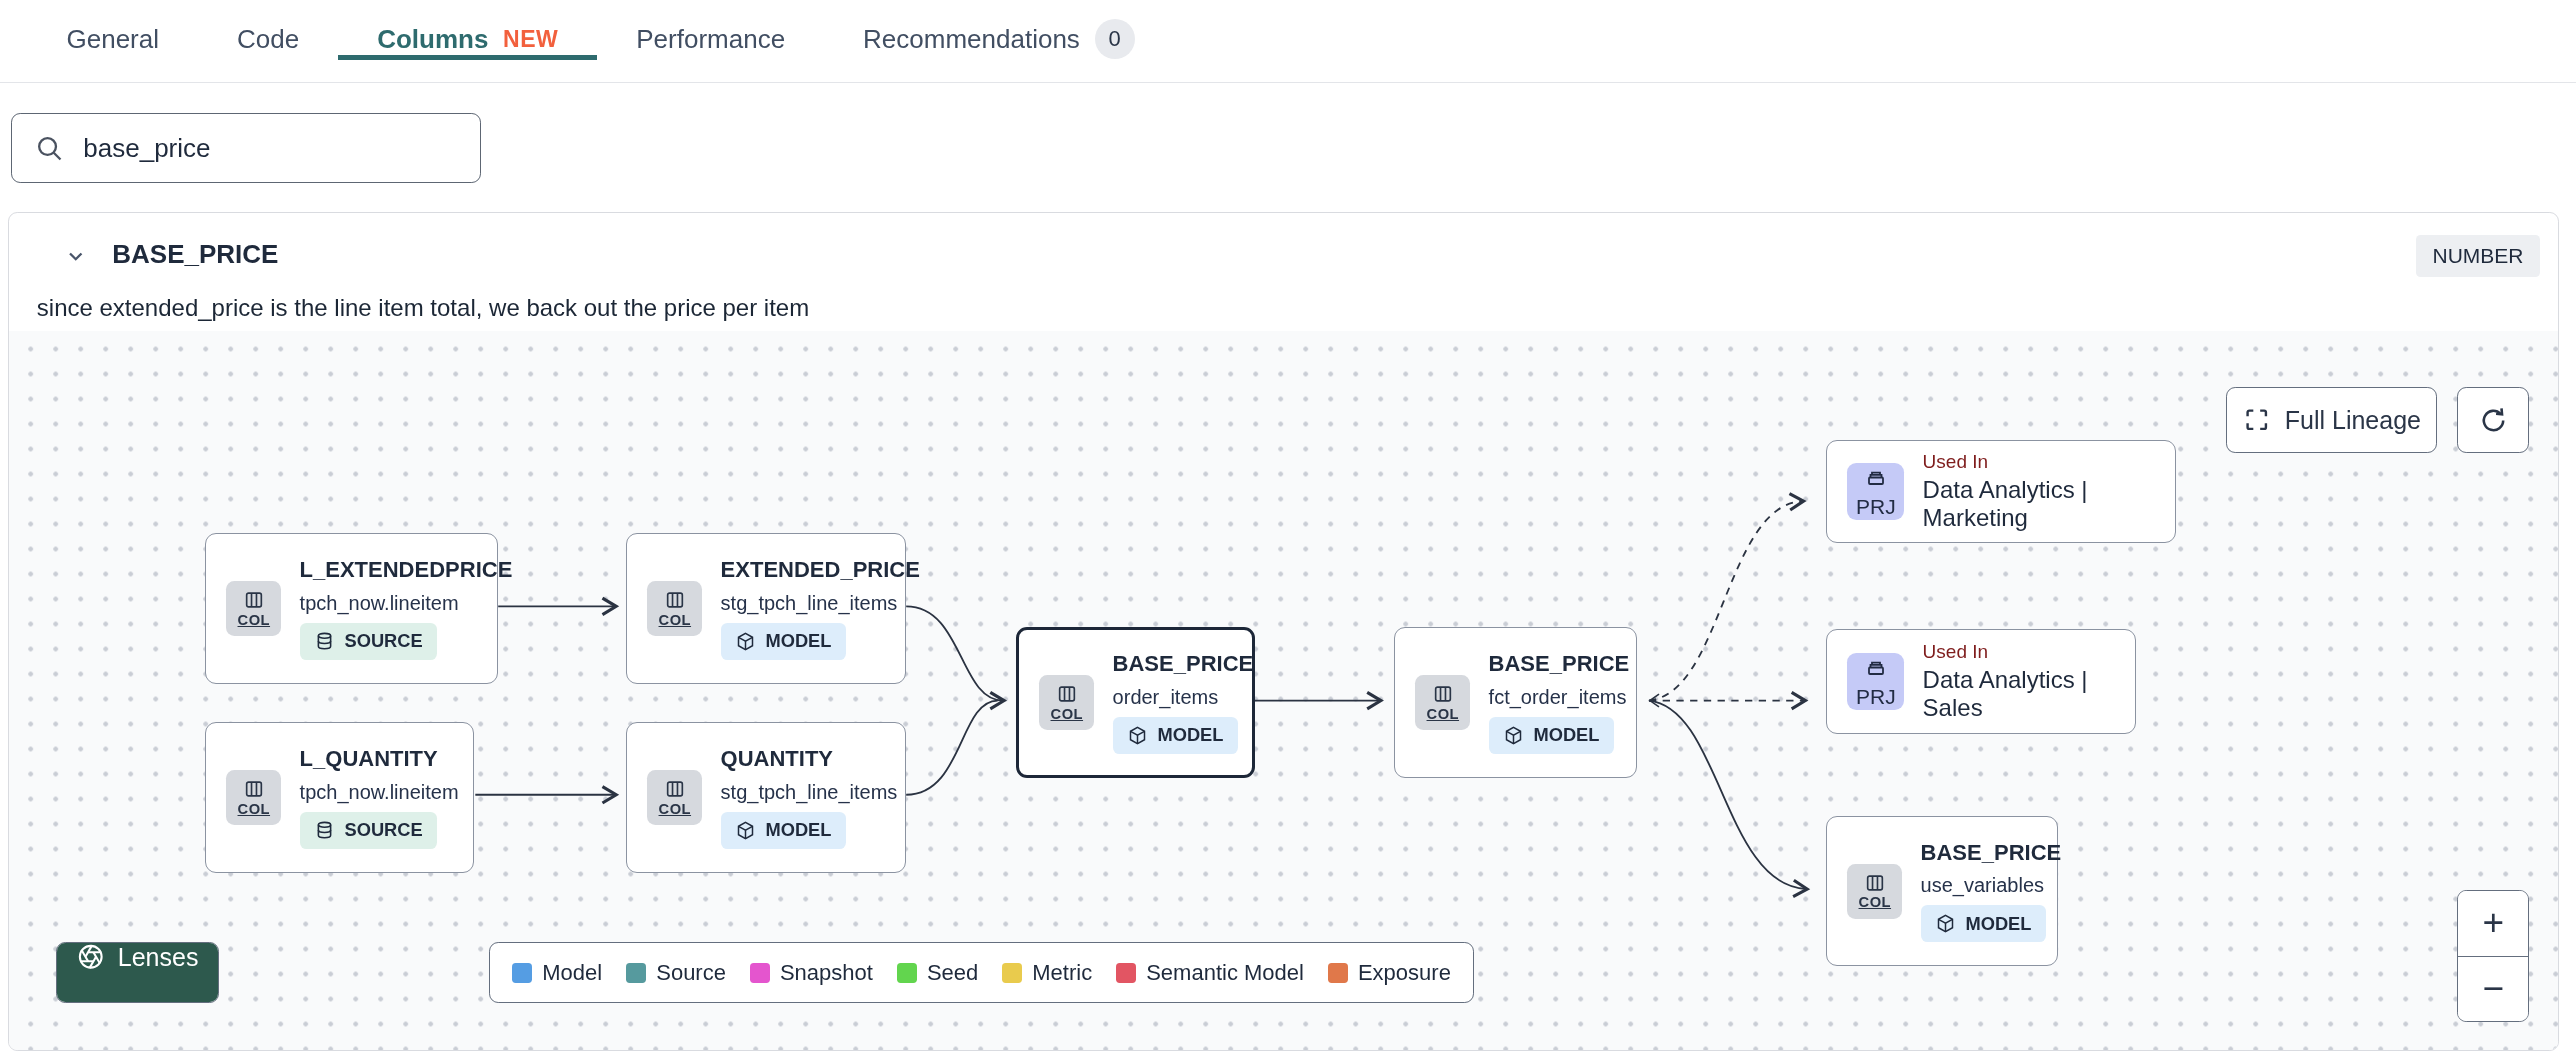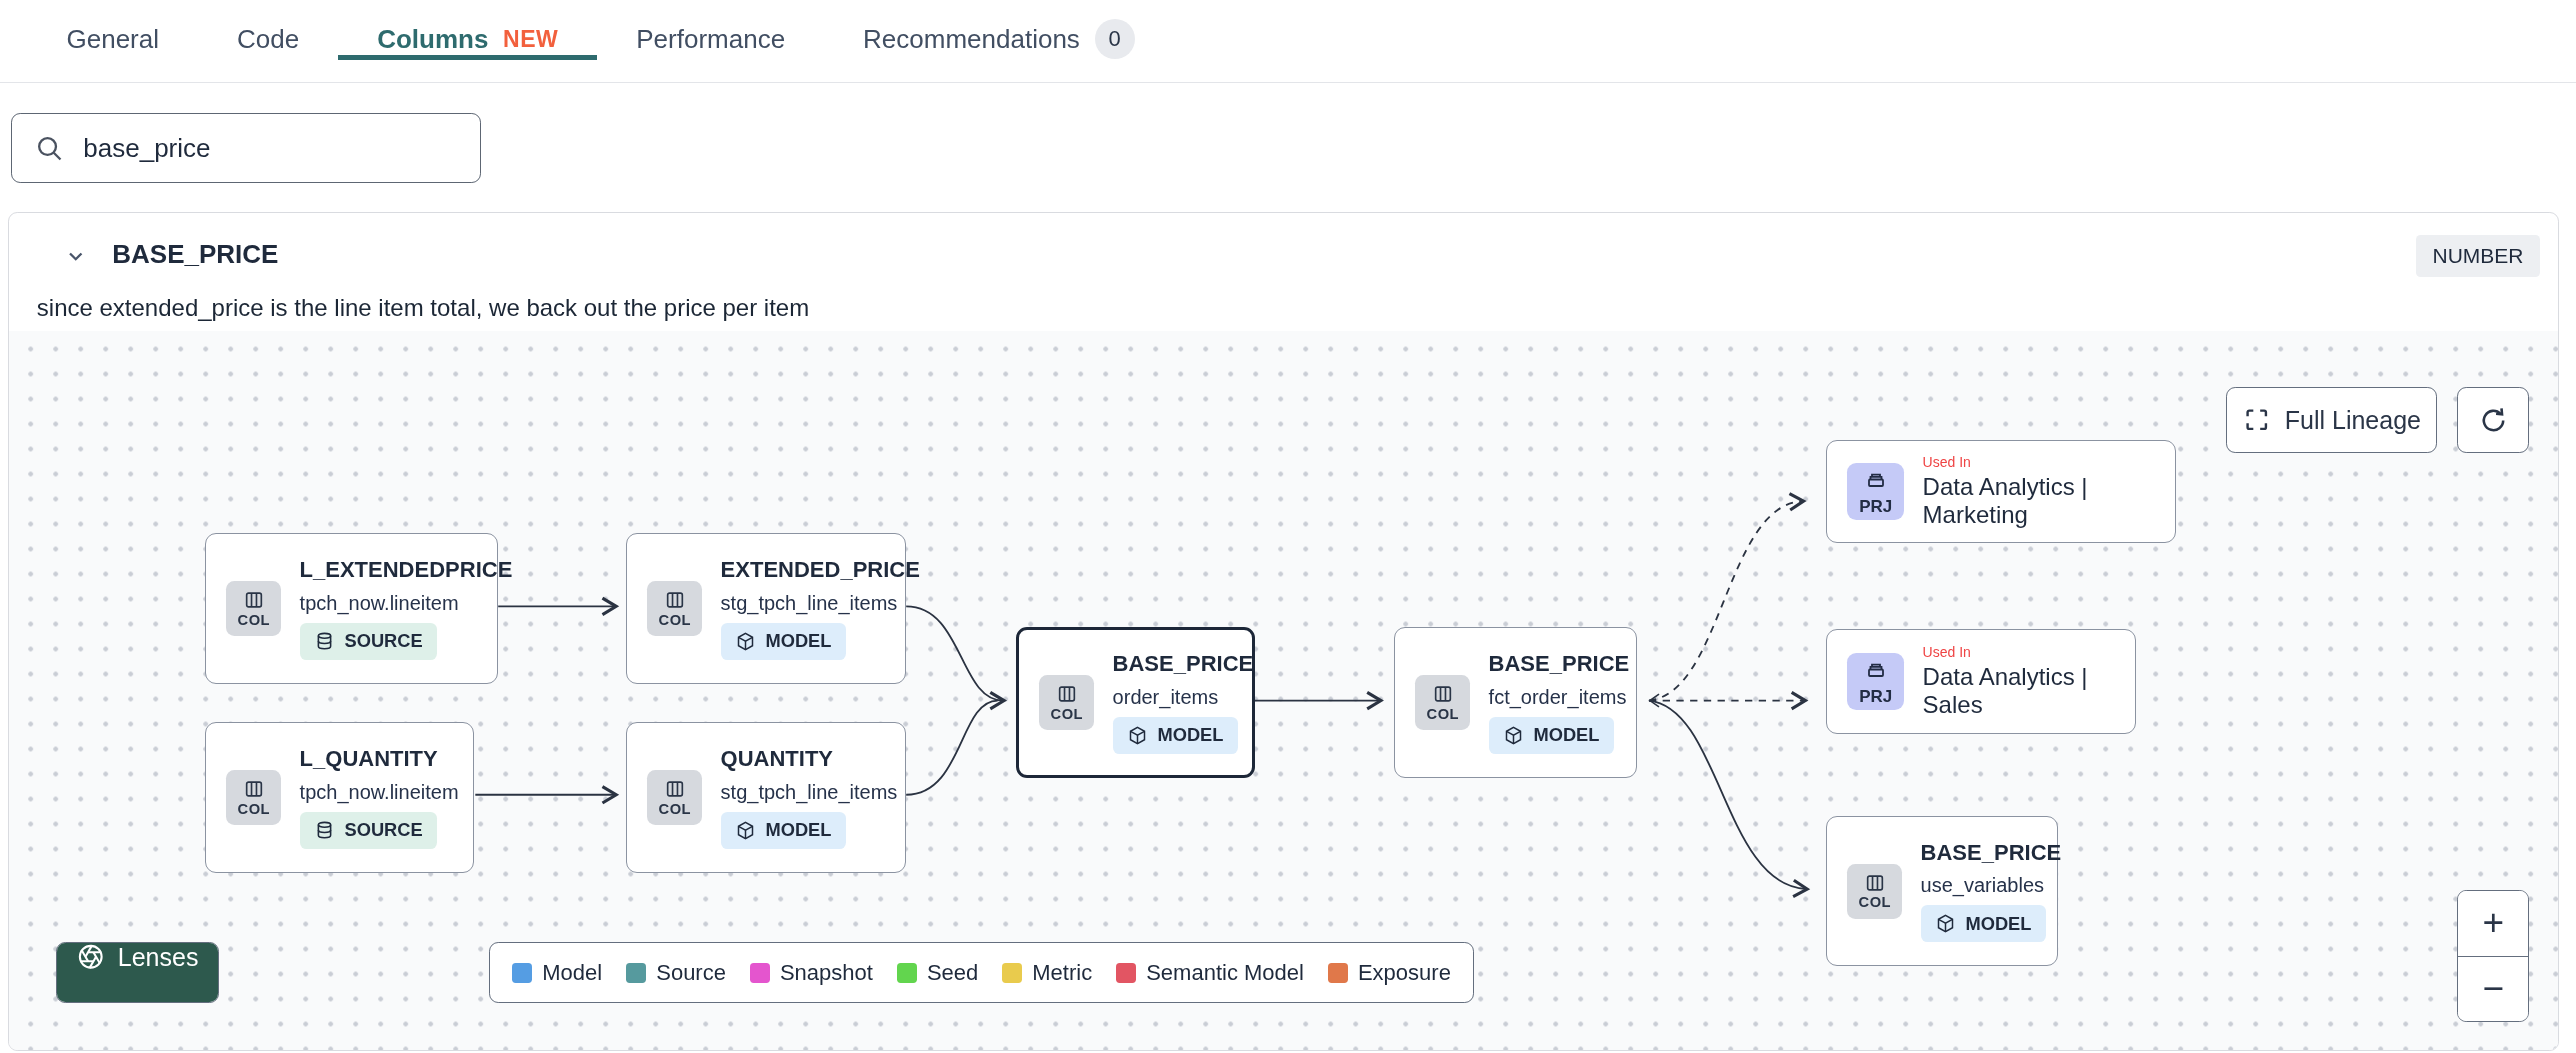--- a/index.html
+++ b/index.html
@@ -38,37 +38,37 @@
   
   .canvas { position:absolute; top:118px; left:0; right:0; bottom:0; background:#f9fafb;
     background-image:radial-gradient(circle,#c9cdd5 2px, transparent 2.6px);
     background-size:25px 25px; background-position:9.2px 5.5px; }
   .edges { position:absolute; inset:0; width:100%; height:100%; }
 
   .node { position:absolute; background:#fff; border:1.8px solid #8b93a1; border-radius:11px;
     display:flex; align-items:center; gap:18.3px; padding:0 20px; cursor:pointer; }
   .node.selected { border:3.7px solid #1d2738; }
   .colbadge { width:55px; height:55px; border-radius:8.3px; background:#d6d9de; flex:0 0 auto;
-    display:flex; flex-direction:column; align-items:center; justify-content:center; color:#2a3547; }
+    display:flex; flex-direction:column; align-items:center; justify-content:center; color:#2a3547;text-decoration:underline; }
   .colbadge svg { width:22px; height:22px; }
   .colbadge .colbadge-label { font-size:14.7px; font-weight:700; letter-spacing:0.5px; margin-top:0.9px; }
   .node-body { display:flex; flex-direction:column; align-items:flex-start; gap:8.3px; }
   .node-title { font-size:22px; font-weight:600; color:#1f2a3c; }
   .node-sub { font-size:20px; color:#26324a; }
   .type-pill { display:flex; align-items:center; gap:9.2px; height:37px; padding:0 14.7px;
     border-radius:6.4px; font-size:18.3px; font-weight:600; color:#1f2a3c; }
   .type-pill svg { width:21px; height:21px; }
   .pill-source { background:#def0e9; }
   .pill-model { background:#ddedfb; }
 
   .prjbadge { width:57px; height:57px; border-radius:9.2px; background:#c5caf7; flex:0 0 auto;
     display:flex; flex-direction:column; align-items:center; justify-content:center; color:#222c44; }
   .prjbadge svg { width:24px; height:24px; }
-  .prjbadge .prjbadge-label { font-size:17px; font-weight:700; margin-top:6px; }
-  .prj-eyebrow { font-size:14px; color:#ef4444; }
+  .prjbadge .prjbadge-label { font-size:21px; font-weight:400; margin-top:6px; }
+  .prj-eyebrow { font-size:19px; color:#7f1d1d; }
   .prj-title { font-size:24px; color:#1f2a3c; }
 
   
   .btn { background:#fff; border:1.8px solid #646e7e; border-radius:9.2px; display:flex;
     align-items:center; justify-content:center; color:#2a3547; cursor:pointer; }
   .full-lineage { position:absolute; left:2217px; top:56px; width:211px; height:66px; gap:14.7px; font-size:25px; }
   .full-lineage svg { width:27.5px; height:27.5px; }
   .refresh-btn { position:absolute; left:2448px; top:56px; width:72px; height:66px; }
   .refresh-btn svg { width:31px; height:31px; }
 

